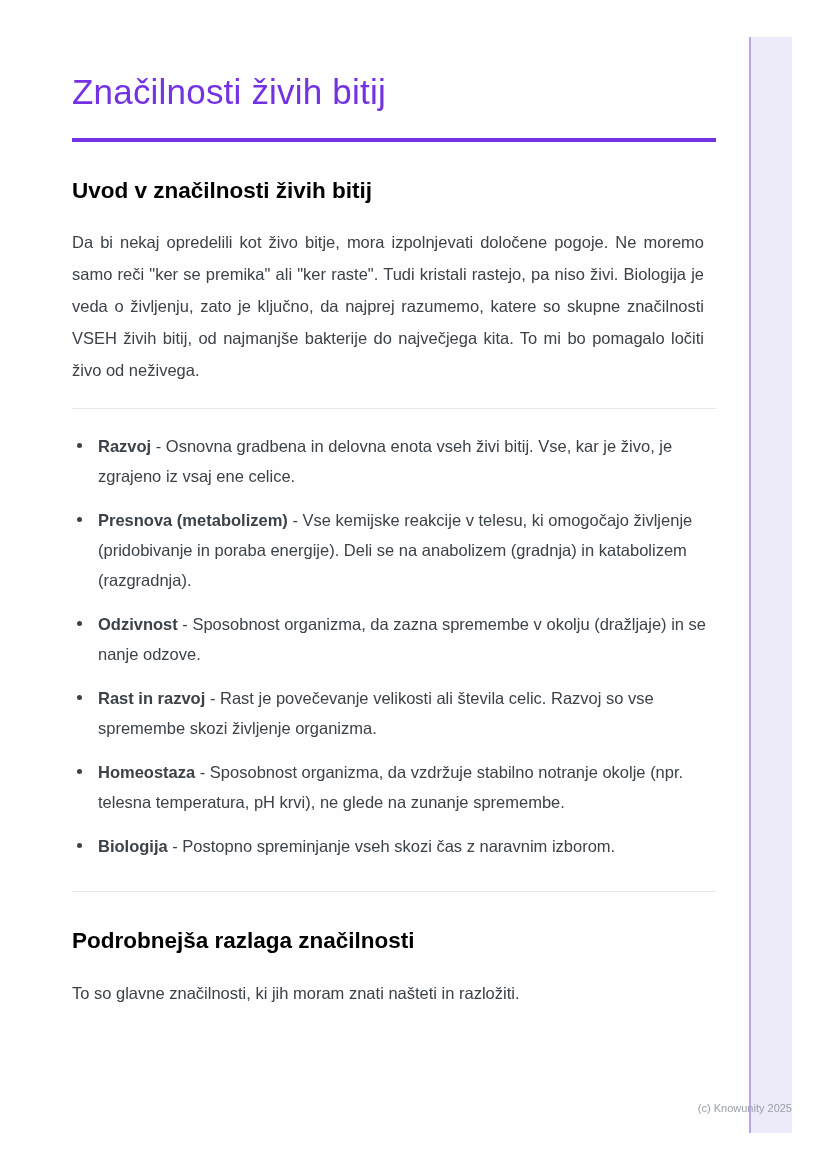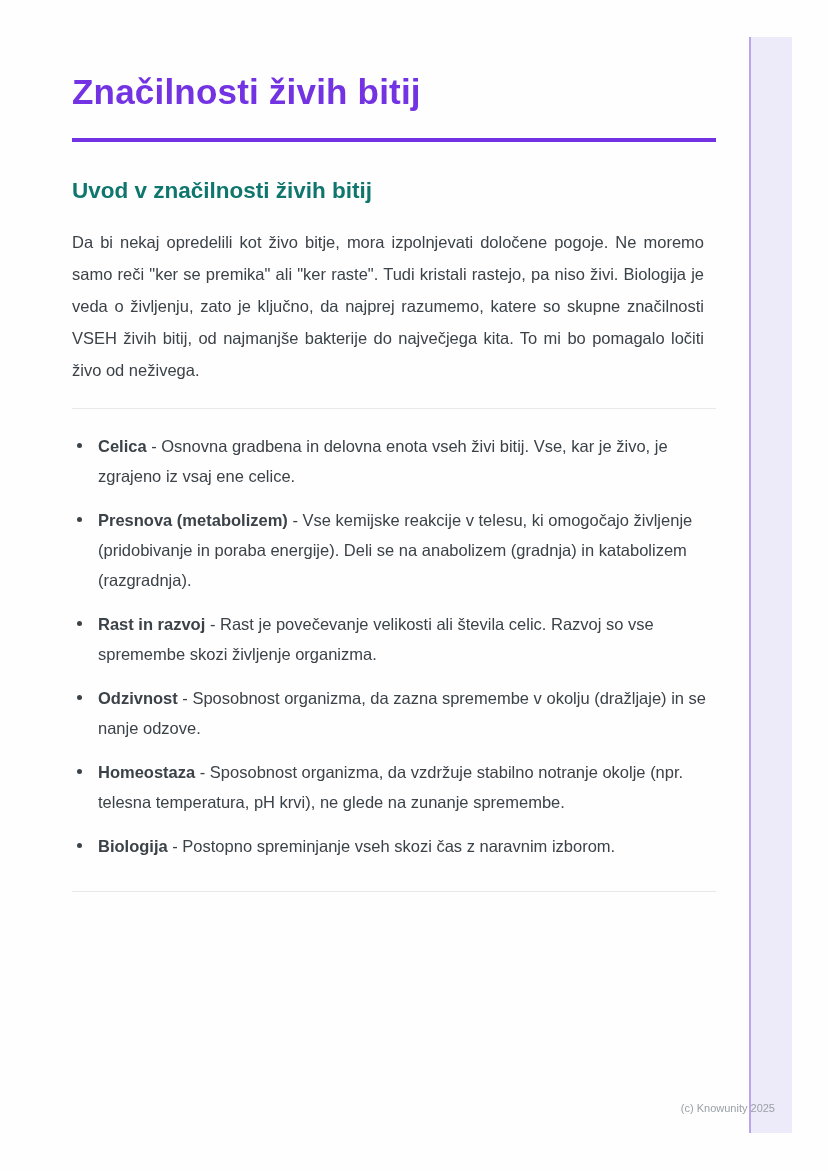--- a/index.html
+++ b/index.html
@@ -30,38 +30,38 @@
     left: 72px;
     top: 0;
     width: 644px;
     z-index: 2;
   }
 
   h1 {
     margin: 72px 0 0 0;
     font-size: 35px;
     line-height: 40px;
-    font-weight: 700;
+    font-weight: 400;
     color: #7433e3;
     letter-spacing: 0.2px;
   }
 
   .title-rule {
     margin-top: 26px;
     height: 4px;
     background: #7433e3;
     border: none;
   }
 
   h2 {
     margin: 36px 0 0 0;
     font-size: 22.5px;
     line-height: 26px;
     font-weight: 700;
-    color: #0f766e;
+    color: #000000;
   }
 
   p.body-par {
     margin: 22px 12px 0 0;
     font-size: 16.5px;
     line-height: 32px;
   }
   p.justified { text-align: justify; }
 
   p.plain-par {
@@ -97,21 +97,21 @@
     height: 5px;
     border-radius: 50%;
     background: #3b4248;
   }
 
   .b { font-weight: 700; }
 
   .footer {
     position: absolute;
     top: 1102px;
-    right: 53px;
+    right: 36px;
     font-size: 11px;
     color: #9aa0a6;
     z-index: 3;
   }
 
   section { display: block; }
 </style>
 </head>
 <body>
 
@@ -124,27 +124,33 @@
 
   <section>
     <h2>Uvod v značilnosti živih bitij</h2>
     <p class="body-par justified">Da bi nekaj opredelili kot živo bitje, mora izpolnjevati določene pogoje. Ne moremo samo reči "ker se premika" ali "ker raste". Tudi kristali rastejo, pa niso živi. Biologija je veda o življenju, zato je ključno, da najprej razumemo, katere so skupne značilnosti VSEH živih bitij, od najmanjše bakterije do največjega kita. To mi bo pomagalo ločiti živo od neživega.</p>
   </section>
 
   <div class="divider"></div>
 
   <section>
     <ul class="term-list">
-      <li><span class="b">Celica</span><span> - Osnovna gradbena in delovna enota vseh živi bitij. Vse, kar je živo, je zgrajeno iz vsaj ene celice.</span></li>
+      <li><span class="b">Razvoj</span><span> - Osnovna gradbena in delovna enota vseh živi bitij. Vse, kar je živo, je zgrajeno iz vsaj ene celice.</span></li>
       <li><span class="b">Presnova (metabolizem)</span><span> - Vse kemijske reakcije v telesu, ki omogočajo življenje (pridobivanje in poraba energije). Deli se na anabolizem (gradnja) in katabolizem (razgradnja).</span></li>
+      <li><span class="b">Odzivnost</span><span> - Sposobnost organizma, da zazna spremembe v okolju (dražljaje) in se nanje odzove.</span></li>
       <li><span class="b">Rast in razvoj</span><span> - Rast je povečevanje velikosti ali števila celic. Razvoj so vse spremembe skozi življenje organizma.</span></li>
-      <li><span class="b">Odzivnost</span><span> - Sposobnost organizma, da zazna spremembe v okolju (dražljaje) in se nanje odzove.</span></li>
       <li><span class="b">Homeostaza</span><span> - Sposobnost organizma, da vzdržuje stabilno notranje okolje (npr. telesna temperatura, pH krvi), ne glede na zunanje spremembe.</span></li>
       <li><span class="b">Biologija</span><span> - Postopno spreminjanje vseh skozi čas z naravnim izborom.</span></li>
     </ul>
   </section>
 
   <div class="divider" style="margin-top:30px;"></div>
 
+  <section>
+    <h2>Podrobnejša razlaga značilnosti</h2>
+    <p class="plain-par">To so glavne značilnosti, ki jih moram znati našteti in razložiti.</p>
+    <p class="plain-par"></p>
+
+  </section>
 
 </main>
 
 <div class="footer">(c) Knowunity 2025</div>
 
 </body></html>

